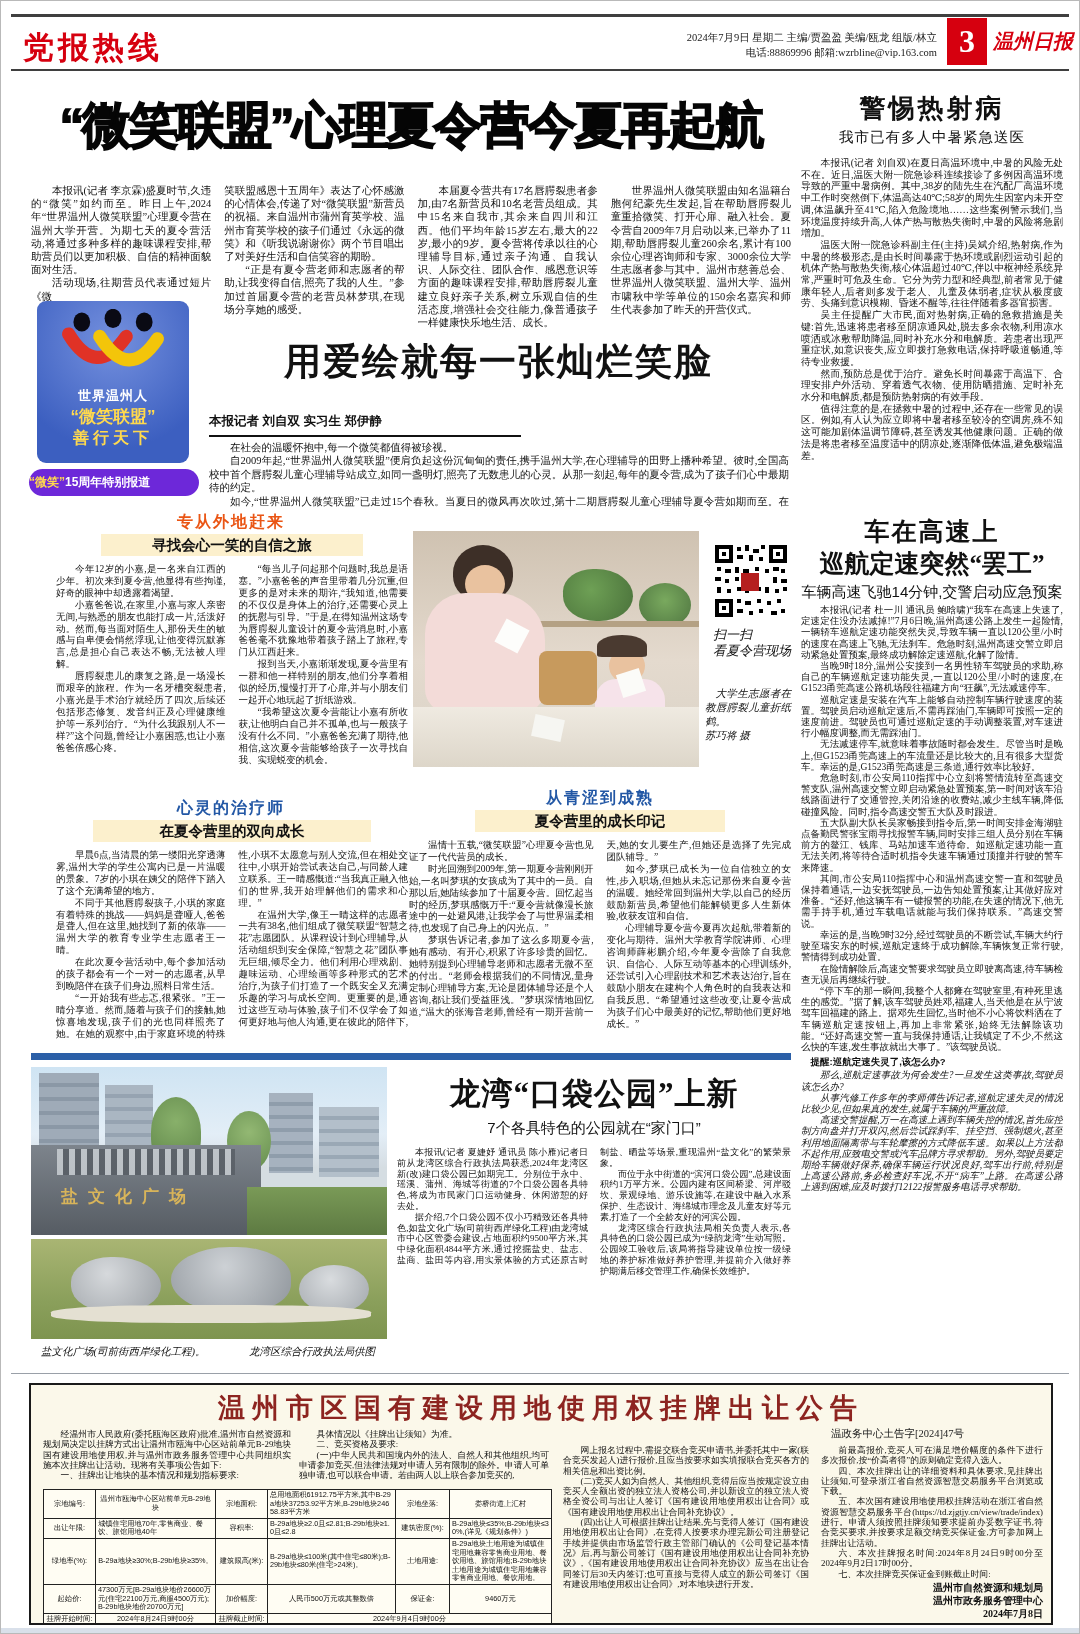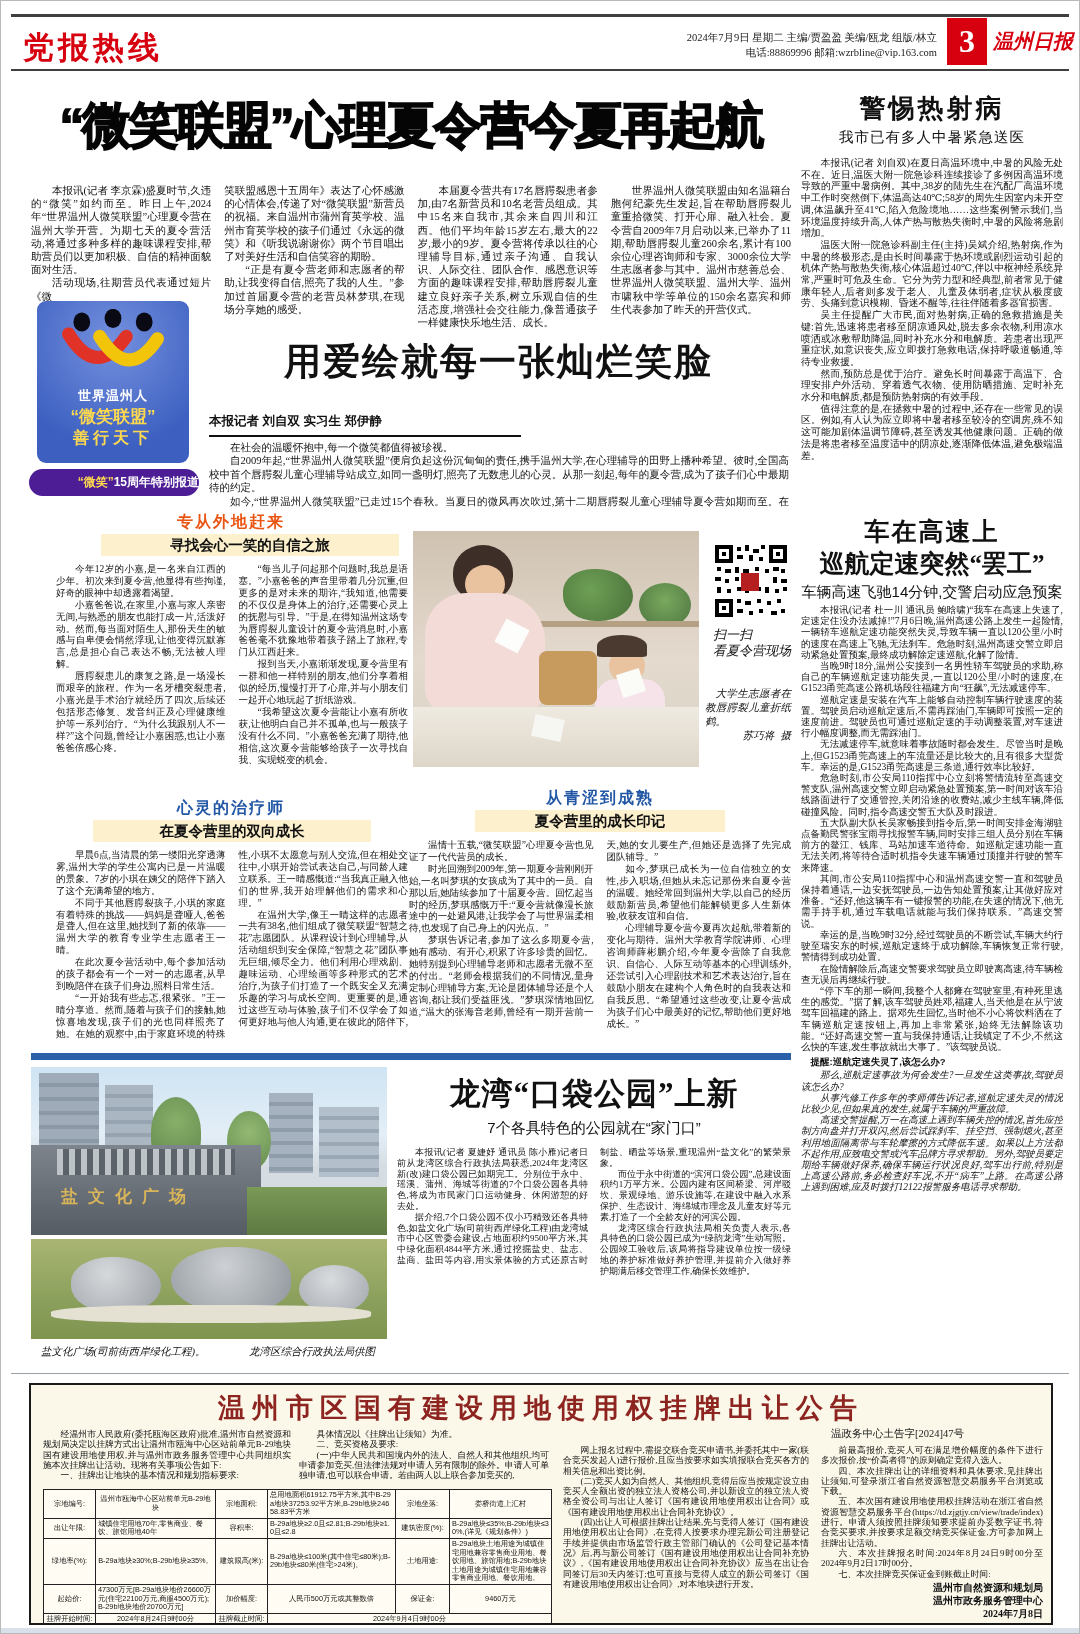--- a/index.html
+++ b/index.html
@@ -8,21 +8,21 @@
         font-family:"Liberation Serif","DejaVu Serif",serif;color:#111;}
   .abs{position:absolute;}
   .sans{font-family:"Liberation Sans","DejaVu Sans",sans-serif;}
   .txt p{margin:0;text-indent:2em;text-align:justify;}
   .cont p:first-child{text-indent:0;}
   .kai p{font-style:italic;}
   .rule{background:#3f3f3f;}
   .yellowbar{background:#fcf0cd;text-align:center;font-weight:bold;}
   .kicker{text-align:center;font-weight:bold;letter-spacing:2px;}
   .colbody{column-gap:13px;overflow:hidden;}
-  .credit{text-align:right;text-indent:0 !important;}
+  .credit{text-align:left;text-indent:0 !important;}
   table.land{border-collapse:collapse;table-layout:fixed;width:100%;background:#fffdf3;}
   table.land td{border:1px solid #222;padding:1px 2px;vertical-align:middle;
     font-size:7.3px;line-height:8.6px;text-align:center;word-break:break-all;}
   table.land td.v{text-align:left;}
   .remtitle{font-weight:bold;text-indent:1em;margin:3px 0;font-family:"Liberation Sans","DejaVu Sans",sans-serif;}
 </style>
 </head>
 <body>
 
 <div class="page">
@@ -60,34 +60,34 @@
       <ellipse cx="24" cy="10" rx="7" ry="8" fill="#0a0a14"></ellipse>
       <ellipse cx="50" cy="7" rx="7" ry="8" fill="#0a0a14"></ellipse>
       <ellipse cx="76" cy="10" rx="7" ry="8" fill="#0a0a14"></ellipse>
       <path d="M13,20 Q36,58 61,22" stroke="#e03226" stroke-width="11" fill="none" stroke-linecap="round"></path>
       <path d="M39,22 Q63,60 87,24" stroke="#f3c50a" stroke-width="11" fill="none" stroke-linecap="round"></path>
     </svg>
     <div class="sans" style="color:#fff;font-size:13px;font-weight:bold;letter-spacing:1px;">世界温州人</div>
     <div class="sans" style="color:#ffd94d;font-size:17px;font-weight:bold;">“微笑联盟”</div>
     <div class="sans" style="color:#ffd94d;font-size:16px;font-weight:bold;letter-spacing:4px;">善行天下</div>
   </div>
-  <div class="abs sans" style="left:28px;top:468px;width:170px;height:27px;background:#4c1d95;border-radius:14px;text-align:right;line-height:27px;font-size:12px;font-weight:bold;color:#fff;">
+  <div class="abs sans" style="left:28px;top:468px;width:170px;height:27px;background:#6d28d9;border-radius:14px;text-align:left;line-height:27px;font-size:12px;font-weight:bold;color:#fff;">
     <span style="color:#ffd94d;">“微笑”</span><span>15周年特别报道</span>
   </div>
 
   <div class="abs" style="left:205px;top:336px;width:585px;text-align:center;font-size:37px;font-weight:bold;letter-spacing:2px;">用爱绘就每一张灿烂笑脸</div>
   <div class="abs sans" style="left:208px;top:412px;width:312px;font-size:12.5px;font-weight:bold;border-bottom:2px solid #111;padding-bottom:5px;">本报记者 刘自双 实习生 郑伊静</div>
   <div class="abs txt" style="left:208px;top:440px;width:580px;height:66px;font-size:10.5px;line-height:13.4px;overflow:hidden;">
       <p>在社会的温暖怀抱中,每一个微笑都值得被珍视。</p>
       <p>自2009年起,“世界温州人微笑联盟”便肩负起这份沉甸甸的责任,携手温州大学,在心理辅导的田野上播种希望。彼时,全国高校中首个唇腭裂儿童心理辅导站成立,如同一盏明灯,照亮了无数患儿的心灵。从那一刻起,每年的夏令营,成为了孩子们心中最期待的约定。</p>
       <p>如今,“世界温州人微笑联盟”已走过15个春秋。当夏日的微风再次吹过,第十二期唇腭裂儿童心理辅导夏令营如期而至。在这里,17位营员将通过心理戏剧、趣味运动、心理绘画等多彩活动,学会如何与自己对话,如何与他人建立连接,收获一份份成长与自信。</p>
     </div>
 
   <div class="abs sans kicker" style="left:55px;top:511px;width:350px;font-size:16px;color:#ea5514;">专从外地赶来</div>
-  <div class="abs sans yellowbar" style="left:100px;top:533px;width:298px;height:22px;line-height:22px;font-size:14.5px;">寻找会心一笑的自信之旅</div>
+  <div class="abs sans yellowbar" style="left:100px;top:533px;width:262px;height:22px;line-height:22px;font-size:14.5px;">寻找会心一笑的自信之旅</div>
   <div class="abs txt colbody" style="left:55px;top:563px;width:352px;height:240px;column-count:2;font-size:9.5px;line-height:11.9px;">
       <p>今年12岁的小嘉,是一名来自江西的少年。初次来到夏令营,他显得有些拘谨,好奇的眼神中却透露着渴望。</p>
       <p>小嘉爸爸说,在家里,小嘉与家人亲密无间,与熟悉的朋友也能打成一片,活泼好动。然而,每当面对陌生人,那份天生的敏感与自卑便会悄然浮现,让他变得沉默寡言,总是担心自己表达不畅,无法被人理解。</p>
       <p>唇腭裂患儿的康复之路,是一场漫长而艰辛的旅程。作为一名牙槽突裂患者,小嘉光是手术治疗就经历了四次,后续还包括形态修复、发音纠正及心理健康维护等一系列治疗。“为什么我跟别人不一样?”这个问题,曾经让小嘉困惑,也让小嘉爸爸倍感心疼。</p>
       <p>“每当儿子问起那个问题时,我总是语塞。”小嘉爸爸的声音里带着几分沉重,但更多的是对未来的期许,“我知道,他需要的不仅仅是身体上的治疗,还需要心灵上的抚慰与引导。”于是,在得知温州这场专为唇腭裂儿童设计的夏令营消息时,小嘉爸爸毫不犹豫地带着孩子踏上了旅程,专门从江西赶来。</p>
       <p>报到当天,小嘉渐渐发现,夏令营里有一群和他一样特别的朋友,他们分享着相似的经历,慢慢打开了心扉,并与小朋友们一起开心地玩起了折纸游戏。</p>
       <p>“我希望这次夏令营能让小嘉有所收获,让他明白自己并不孤单,也与一般孩子没有什么不同。”小嘉爸爸充满了期待,他相信,这次夏令营能够给孩子一次寻找自我、实现蜕变的机会。</p>
     </div>
 
   <div class="abs" style="left:412px;top:530px;width:286px;height:236px;overflow:hidden;background:linear-gradient(180deg,#cfc2b1 0%,#e4dace 55%,#d9d2c6 100%);">
@@ -161,21 +161,21 @@
         <rect x="4.5" y="4.5" width="2" height="2"></rect>
         <rect x="31.5" y="4.5" width="2" height="2"></rect>
         <rect x="4.5" y="31.5" width="2" height="2"></rect>
       </g>
     <rect x="14" y="15" width="9" height="9" fill="#b51f1f"></rect>
   </svg>
   <div class="abs" style="left:712px;top:626px;width:90px;font-size:13px;line-height:16px;font-style:italic;">
     <div>扫一扫</div>
     <div>看夏令营现场</div>
   </div>
-  <div class="abs" style="left:704px;top:686px;width:86px;font-size:10.5px;line-height:14px;font-style:italic;font-family:Liberation Mono, monospace;">
+  <div class="abs" style="left:704px;top:686px;width:86px;font-size:10.5px;line-height:14px;font-style:italic;">
     <p style="margin:0;text-indent:1em;text-align:justify;">大学生志愿者在教唇腭裂儿童折纸鹤。</p>
     <p class="credit" style="margin:0;">苏巧将 摄</p>
   </div>
 
   <div class="abs sans kicker" style="left:55px;top:797px;width:350px;font-size:16px;color:#2257a5;">心灵的治疗师</div>
   <div class="abs sans yellowbar" style="left:92px;top:819px;width:278px;height:22px;line-height:22px;font-size:14.5px;">在夏令营里的双向成长</div>
   <div class="abs txt colbody" style="left:55px;top:849px;width:352px;height:197px;column-count:2;font-size:9.5px;line-height:11.9px;">
       <p>早晨6点,当清晨的第一缕阳光穿透薄雾,温州大学的学生公寓内已是一片温暖的景象。7岁的小琪在姨父的陪伴下踏入了这个充满希望的地方。</p>
       <p>不同于其他唇腭裂孩子,小琪的家庭有着特殊的挑战——妈妈是聋哑人,爸爸是聋人,但在这里,她找到了新的依靠——温州大学的教育专业学生志愿者王一晴。</p>
       <p>在此次夏令营活动中,每个参加活动的孩子都会有一个一对一的志愿者,从早到晚陪伴在孩子们身边,照料日常生活。</p>

